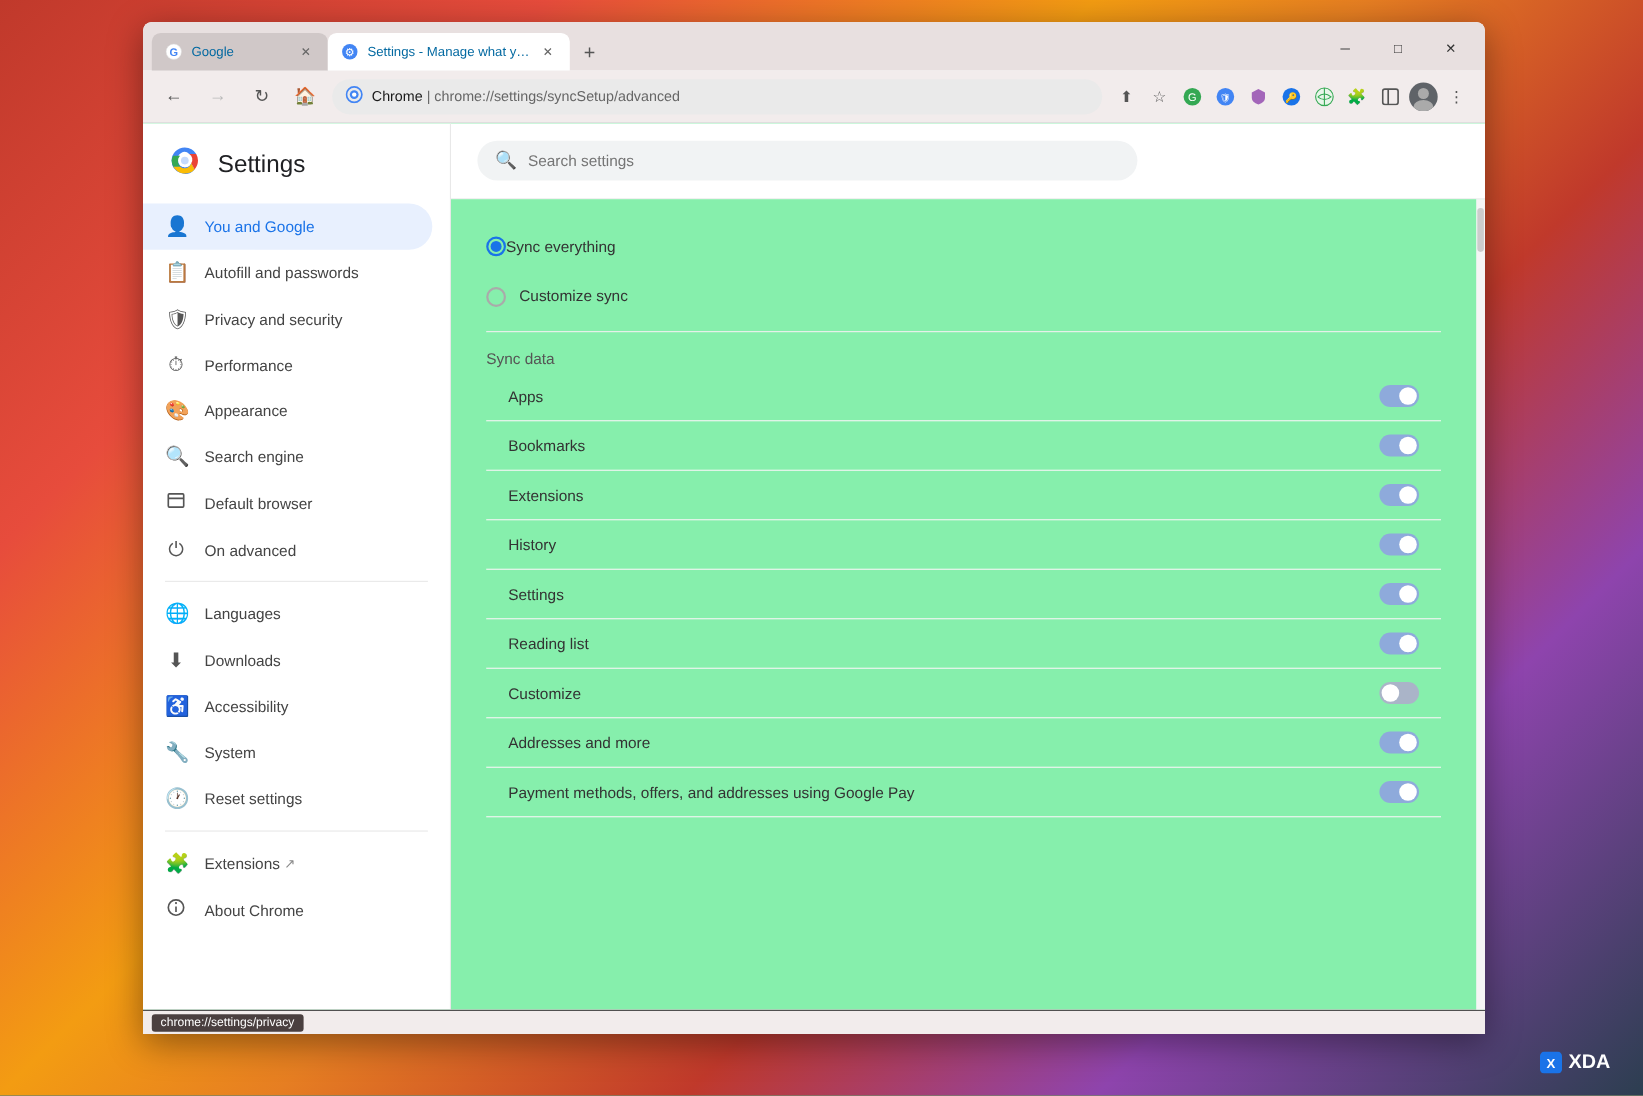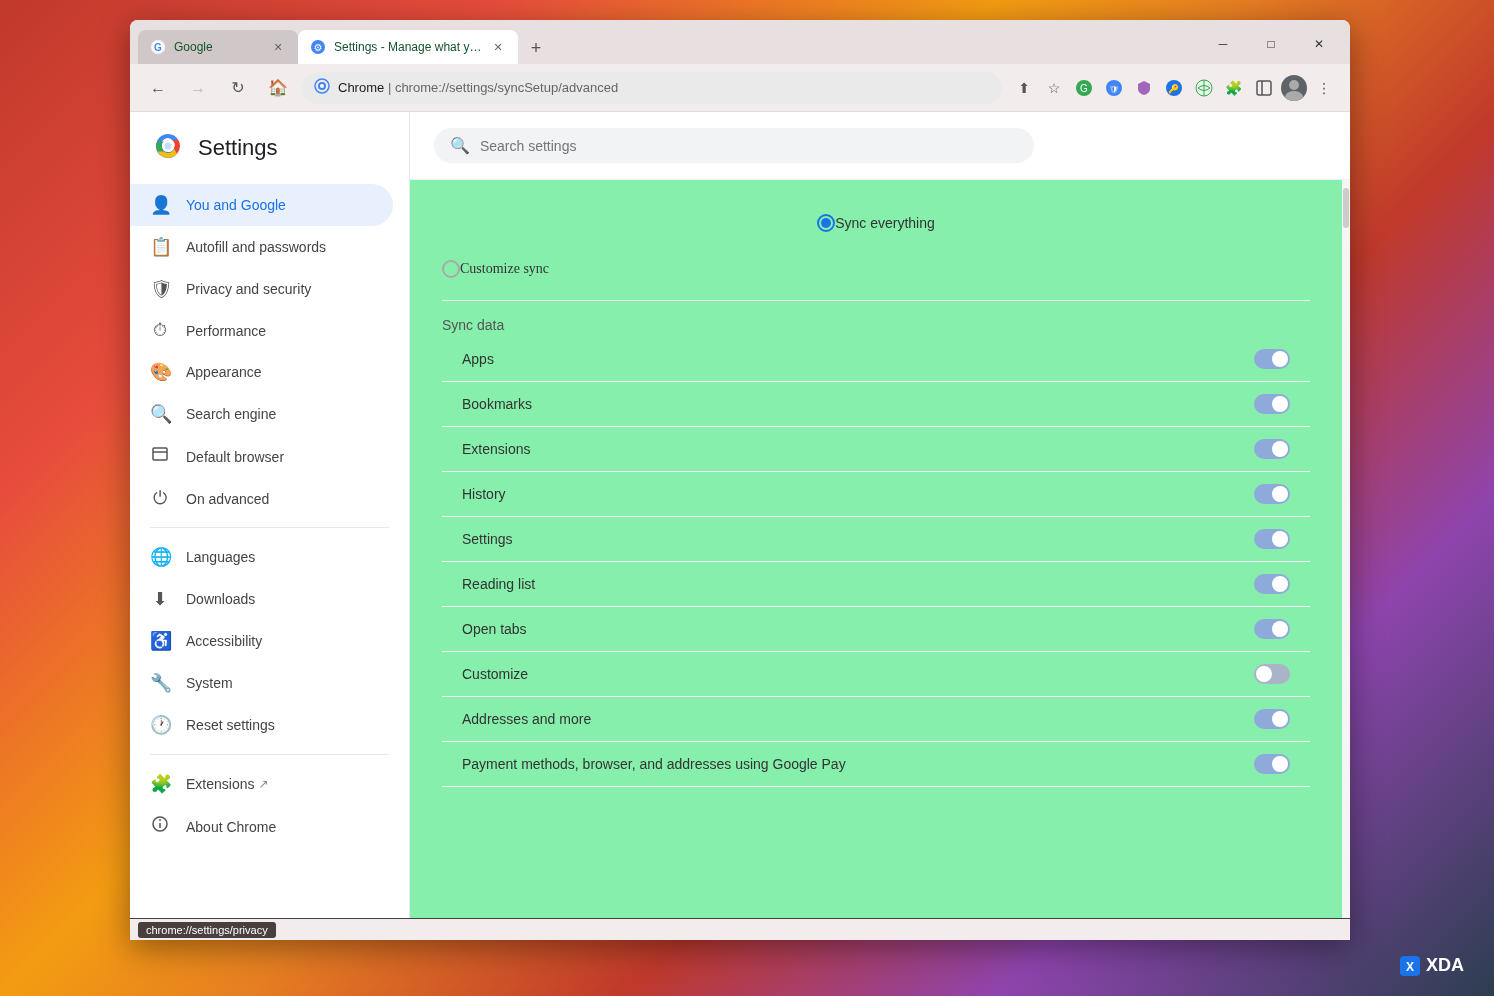--- a/index.html
+++ b/index.html
@@ -74,21 +74,21 @@
     }
 
     .tab-favicon {
       width: 16px;
       height: 16px;
       flex-shrink: 0;
     }
 
     .tab-title {
       font-size: 12px;
-      color: #14532d;
+      color: #0369a1;
       overflow: hidden;
       text-overflow: ellipsis;
       white-space: nowrap;
       flex: 1;
     }
 
     .tab-close {
       width: 16px;
       height: 16px;
       border-radius: 50%;
@@ -679,26 +679,26 @@
         <div class="search-bar-wrapper">
           <div class="search-bar">
             <span class="search-icon">🔍</span>
             <input class="search-input" type="text" placeholder="Search settings" style="">
           </div>
         </div>
 
         <div style="flex: 1; display: flex; overflow: hidden;">
           <div class="main-scroll">
 
-            <div style="display:flex; align-items:center; gap:0; padding: 14px 0; cursor:pointer;justify-content:center;">
+            <div style="display:flex; align-items:center; gap:0; padding: 14px 0; cursor:pointer;">
               <div class="radio-btn selected"></div>
               <span style="font-size:14px; color:#333;">Sync everything</span>
             </div>
 
-            <div style="display:flex; align-items:center; gap:0; padding: 14px 0; cursor:pointer;font-family:Liberation Serif, serif;">
+            <div style="display:flex; gap:12px; padding: 14px 0; cursor:pointer;">
               <div class="radio-btn unselected"></div>
               <span style="font-size:14px; color:#333;">Customize sync</span>
             </div>
 
             <div class="sync-divider"></div>
 
             <div style="font-size:14px; color:#555; margin: 16px 0 4px;">
               <span>Sync data</span>
             </div>
 
@@ -726,37 +726,33 @@
               <span class="sync-item-label">Settings</span>
               <div class="toggle on"></div>
             </div>
 
 
             <div class="sync-item">
               <span class="sync-item-label">Reading list</span>
               <div class="toggle on"></div>
             </div>
 
-            <div class="sync-item">
-              <span class="sync-item-label">Open tabs</span>
-              <div class="toggle on"></div>
-            </div>
 
             <div class="sync-item">
               <span class="sync-item-label">Customize</span>
               <div class="toggle off"></div>
             </div>
 
             <div class="sync-item">
               <span class="sync-item-label">Addresses and more</span>
               <div class="toggle on"></div>
             </div>
 
             <div class="sync-item">
-              <span class="sync-item-label">Payment methods, browser, and addresses using Google Pay</span>
+              <span class="sync-item-label">Payment methods, offers, and addresses using Google Pay</span>
               <div class="toggle on"></div>
             </div>
 
           </div>
 
           <div style="width: 8px; background: #f5f5f5; position: relative; flex-shrink: 0;">
             <div style="width: 6px; height: 40px; background: #ccc; border-radius: 3px; position: absolute; top: 8px; left: 1px;"></div>
           </div>
         </div>
       </div>

